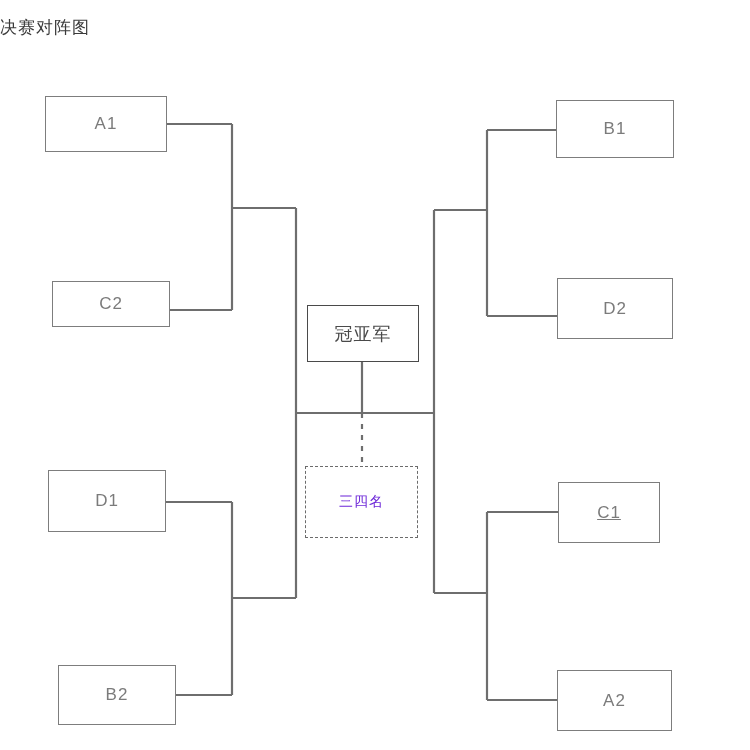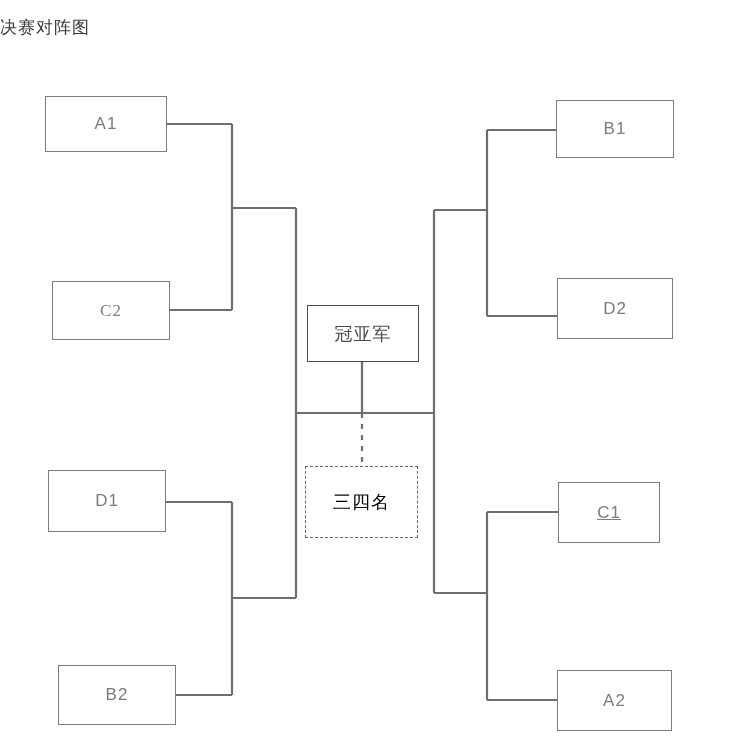--- a/index.html
+++ b/index.html
@@ -49,22 +49,22 @@
     letter-spacing: 1px;
   }
   .node.center {
     border: 1.8px solid #4a4a4a;
     color: #4a4a4a;
     font-size: 18px;
     font-family: "DejaVu Sans", "Liberation Sans", sans-serif;
   }
   .node.dashed {
     border: 1.8px dashed #6b6b6b;
-    color: #000000;
-    font-size: 18px;
+    color: #6d28d9;
+    font-size: 14px;
     font-family: "DejaVu Sans", "Liberation Sans", sans-serif;
   }
 </style>
 </head>
 <body>
 
 <div id="stage">
 
   <div id="title">决赛对阵图</div>
 
@@ -100,21 +100,21 @@
       <path d="M362 360 L362 413"></path>
 
       <path d="M362 413 L362 466" stroke-dasharray="5 6"></path>
     </g>
   </svg>
 
   <div class="node" style="left:45px; top:96px; width:122px; height:56px;justify-content:center;">
     <span>A1</span>
   </div>
 
-  <div class="node" style="left:52px; top:281px; width:118px; height:59px;font-family:Liberation Serif, serif;">
+  <div class="node" style="left:52px; top:281px; width:118px; height:46px;">
     <span>C2</span>
   </div>
 
   <div class="node" style="left:48px; top:470px; width:118px; height:62px;">
     <span>D1</span>
   </div>
 
   <div class="node" style="left:58px; top:665px; width:118px; height:60px;text-align:center;">
     <span>B2</span>
   </div>

